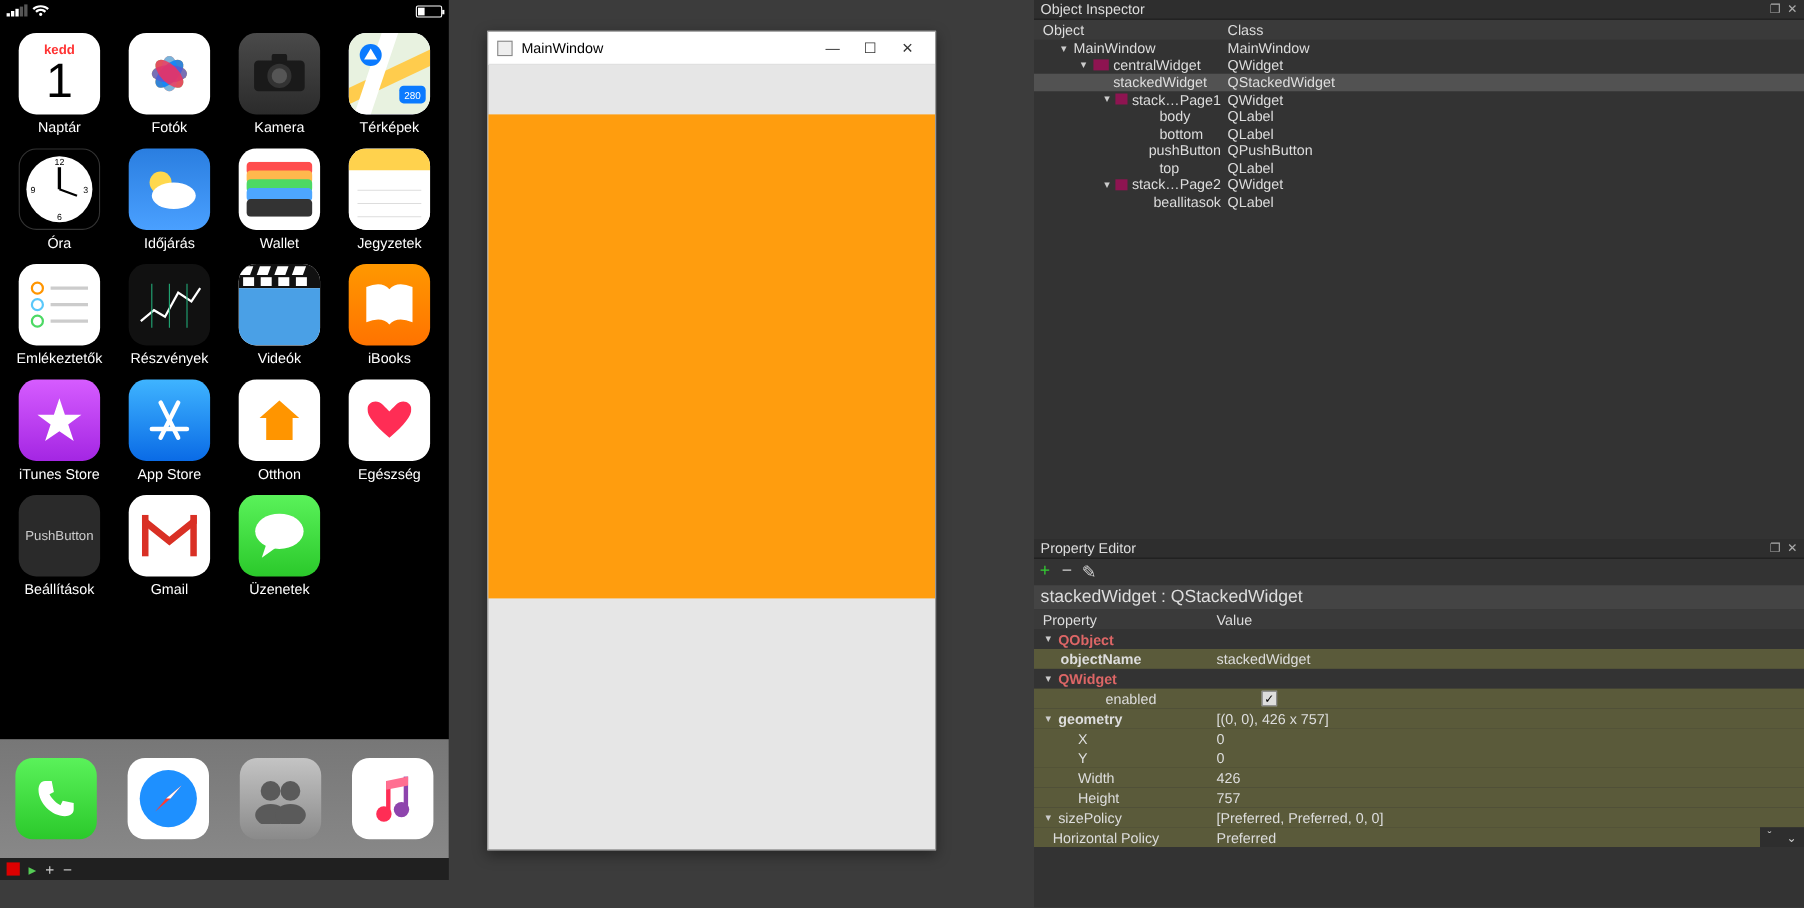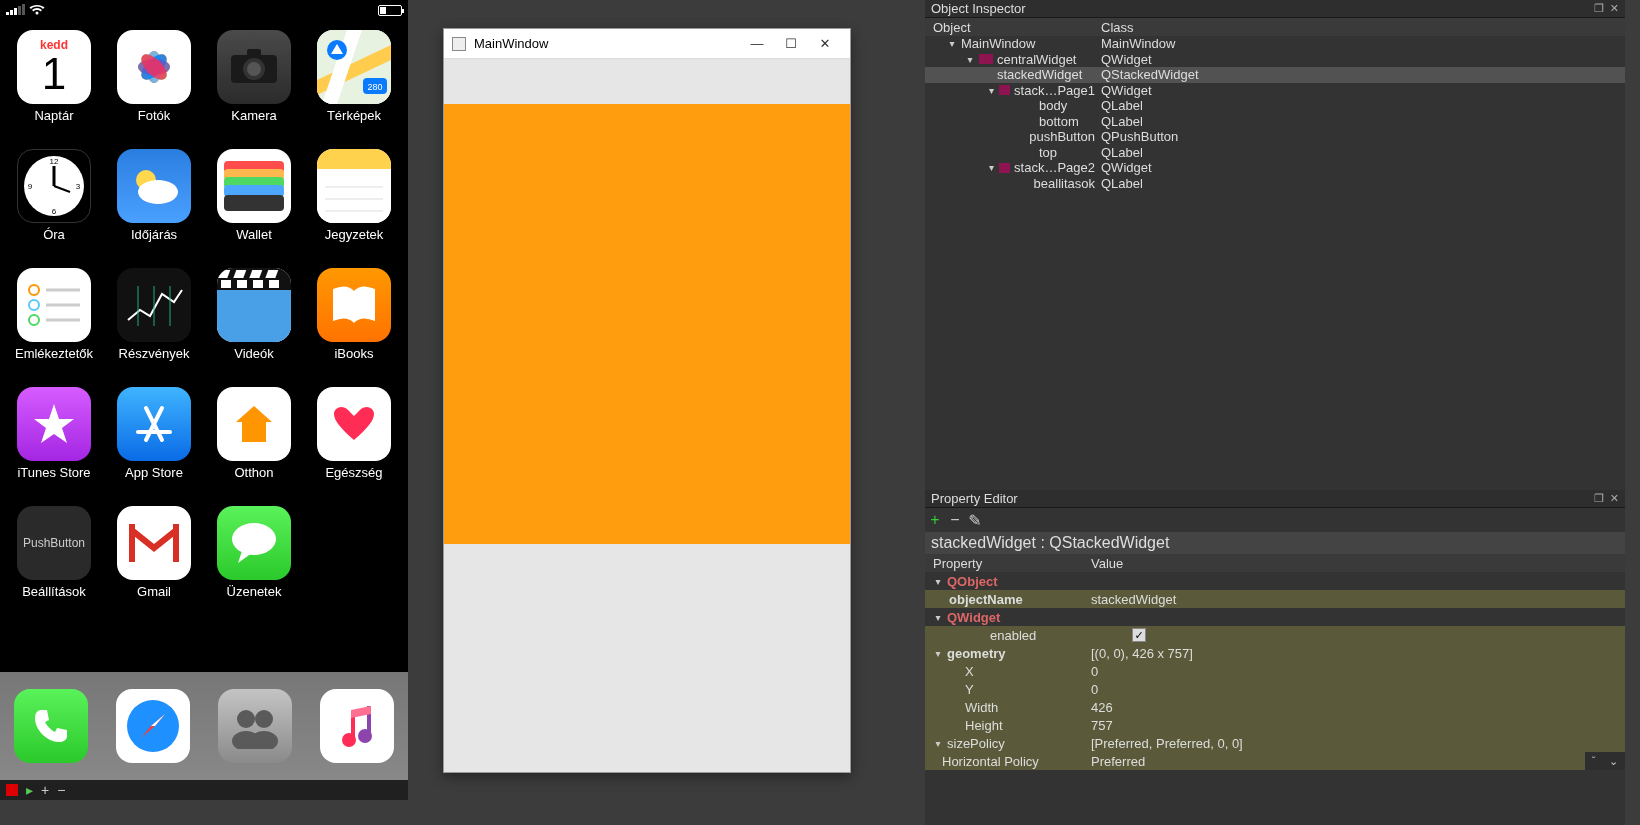--- a/index.html
+++ b/index.html
@@ -11,21 +11,21 @@
   .sb-left,.sb-right{display:flex;align-items:center;gap:4px;}
   .signal-bars{display:flex;align-items:flex-end;gap:1px;height:10px;}
   .signal-bars span{width:3px;background:#fff;}
   .signal-bars span:nth-child(1){height:3px;} .signal-bars span:nth-child(2){height:5px;}
   .signal-bars span:nth-child(3){height:7px;} .signal-bars span:nth-child(4){height:9px;background:#555;}
   .signal-bars span:nth-child(5){height:11px;background:#555;}
   .battery{width:24px;height:11px;border:1px solid #fff;border-radius:2px;position:relative;}
   .battery::after{content:"";position:absolute;right:-3px;top:3px;width:2px;height:4px;background:#fff;}
   .battery-fill{position:absolute;left:1px;top:1px;bottom:1px;width:6px;background:#fff;}
 
-  .homegrid{display:grid;grid-template-columns:repeat(4,1fr);padding:10px 4px 0 4px;gap:26px 0;}
+  .homegrid{display:grid;grid-template-columns:repeat(4,1fr);padding:10px 4px 0 4px;gap:12px 0;}
   .app{display:flex;flex-direction:column;align-items:center;gap:4px;}
   .app-icon{width:74px;height:74px;border-radius:16px;display:flex;align-items:center;justify-content:center;font-size:32px;position:relative;overflow:hidden;}
   .app-label{color:#fff;font-size:13px;white-space:nowrap;}
   .dock{position:absolute;bottom:0;left:0;width:408px;height:108px;background:linear-gradient(#777,#888);display:flex;justify-content:space-around;align-items:center;}
   .dock .app-icon{width:74px;height:74px;}
 
   
   .ic-cal{background:#fff;color:#000;flex-direction:column;font-weight:200;}
   .ic-cal .dow{color:#f33;font-size:12px;font-weight:600;}
   .ic-cal .day{font-size:44px;line-height:1;}
@@ -56,21 +56,21 @@
 
   
   .mainwin{position:absolute;left:443px;top:28px;width:408px;height:745px;background:#e6e6e6;border:1px solid #999;box-shadow:0 4px 12px rgba(0,0,0,.4);}
   .titlebar{height:30px;background:#fff;display:flex;align-items:center;padding:0 8px;color:#000;font-size:13px;border-bottom:1px solid #ddd;}
   .titlebar .ticon{width:14px;height:14px;border:1px solid #888;margin-right:8px;background:#eee;}
   .titlebar .spacer{flex:1;}
   .titlebar .wbtn{width:34px;text-align:center;font-size:13px;color:#333;}
   .orange{position:absolute;top:75px;left:0;width:100%;height:440px;background:#ff9d0e;}
 
   
-  .ide{position:absolute;right:15px;top:0;width:700px;height:825px;background:#333;color:#ddd;font-size:13px;}
+  .ide{position:absolute;right:0;top:0;width:700px;height:825px;background:#333;color:#ddd;font-size:13px;}
   .panel-title{background:#2e2e2e;height:18px;padding:0 6px;display:flex;align-items:center;justify-content:space-between;border-bottom:1px solid #1a1a1a;}
   .panel-title .ctl{display:flex;gap:6px;color:#aaa;font-size:11px;}
   .tree-header{display:flex;background:#3a3a3a;height:18px;align-items:center;}
   .tree-header div:first-child{width:170px;padding-left:8px;}
   .tree-header div:last-child{flex:1;padding-left:6px;}
   .tree{}
   .tree-row{display:flex;height:15.5px;align-items:center;}
   .tree-row.sel{background:#525252;}
   .obj{width:170px;display:flex;align-items:center;gap:4px;white-space:nowrap;overflow:hidden;}
   .cls{flex:1;padding-left:6px;color:#ddd;}

